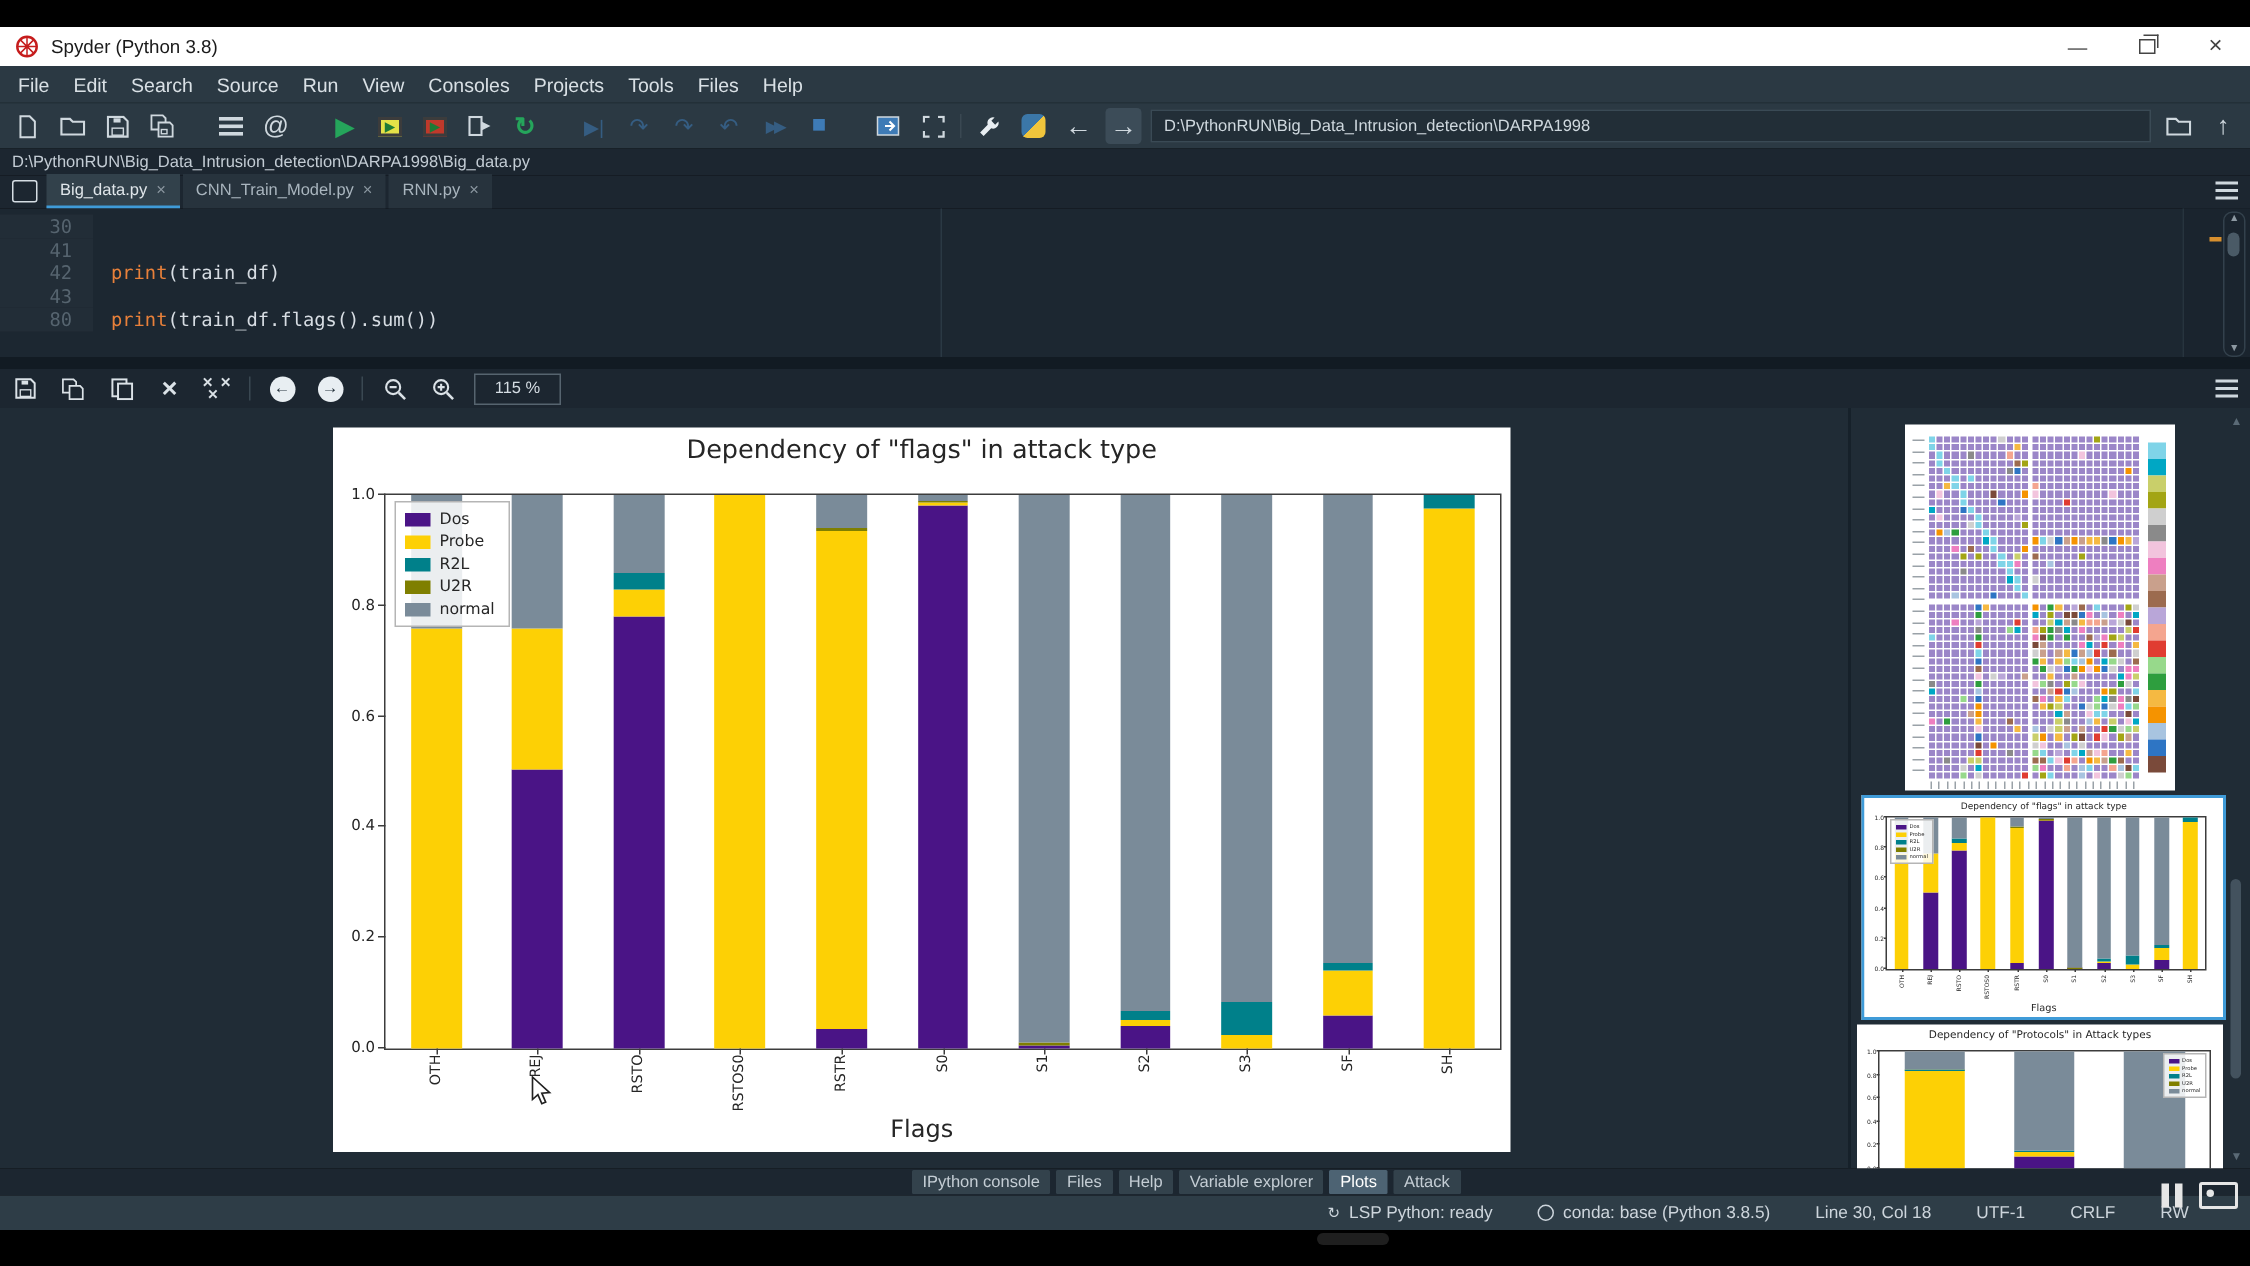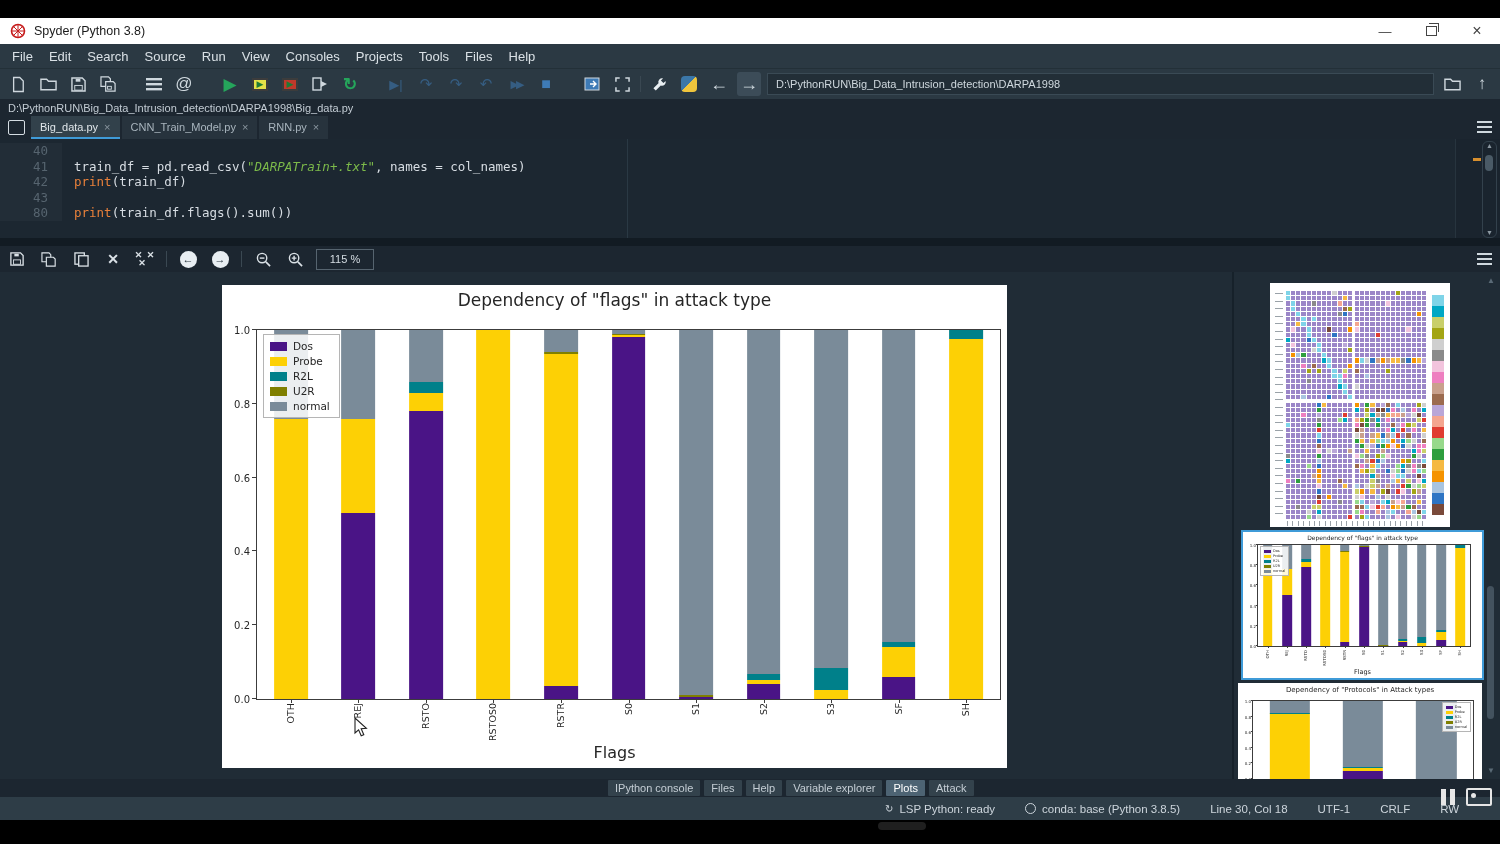--- a/index.html
+++ b/index.html
@@ -307,26 +307,25 @@
   <span class="hamb" style="position:absolute;right:8px;top:4px">
       <i></i>
       <i></i>
       <i></i>
     </span>
 </div>
 
 <div id="editor" class="abs">
   <div id="edlines" style="padding-top:4px">
       <div class="eline">
-        <div class="lno">40</div>
+        <div class="lno">30</div>
         <div class="lcode"></div>
       </div>
       <div class="eline">
         <div class="lno">41</div>
-        <div class="lcode"><span class="seg-txt">train_df = pd.read_csv(</span><span class="seg-str">"DARPATrain+.txt"</span><span class="seg-txt">, names = col_names)</span></div>
       </div>
       <div class="eline">
         <div class="lno">42</div>
         <div class="lcode"><span class="seg-kw">print</span><span class="seg-txt">(train_df)</span></div>
       </div>
       <div class="eline">
         <div class="lno">43</div>
         <div class="lcode"></div>
       </div>
       <div class="eline">

